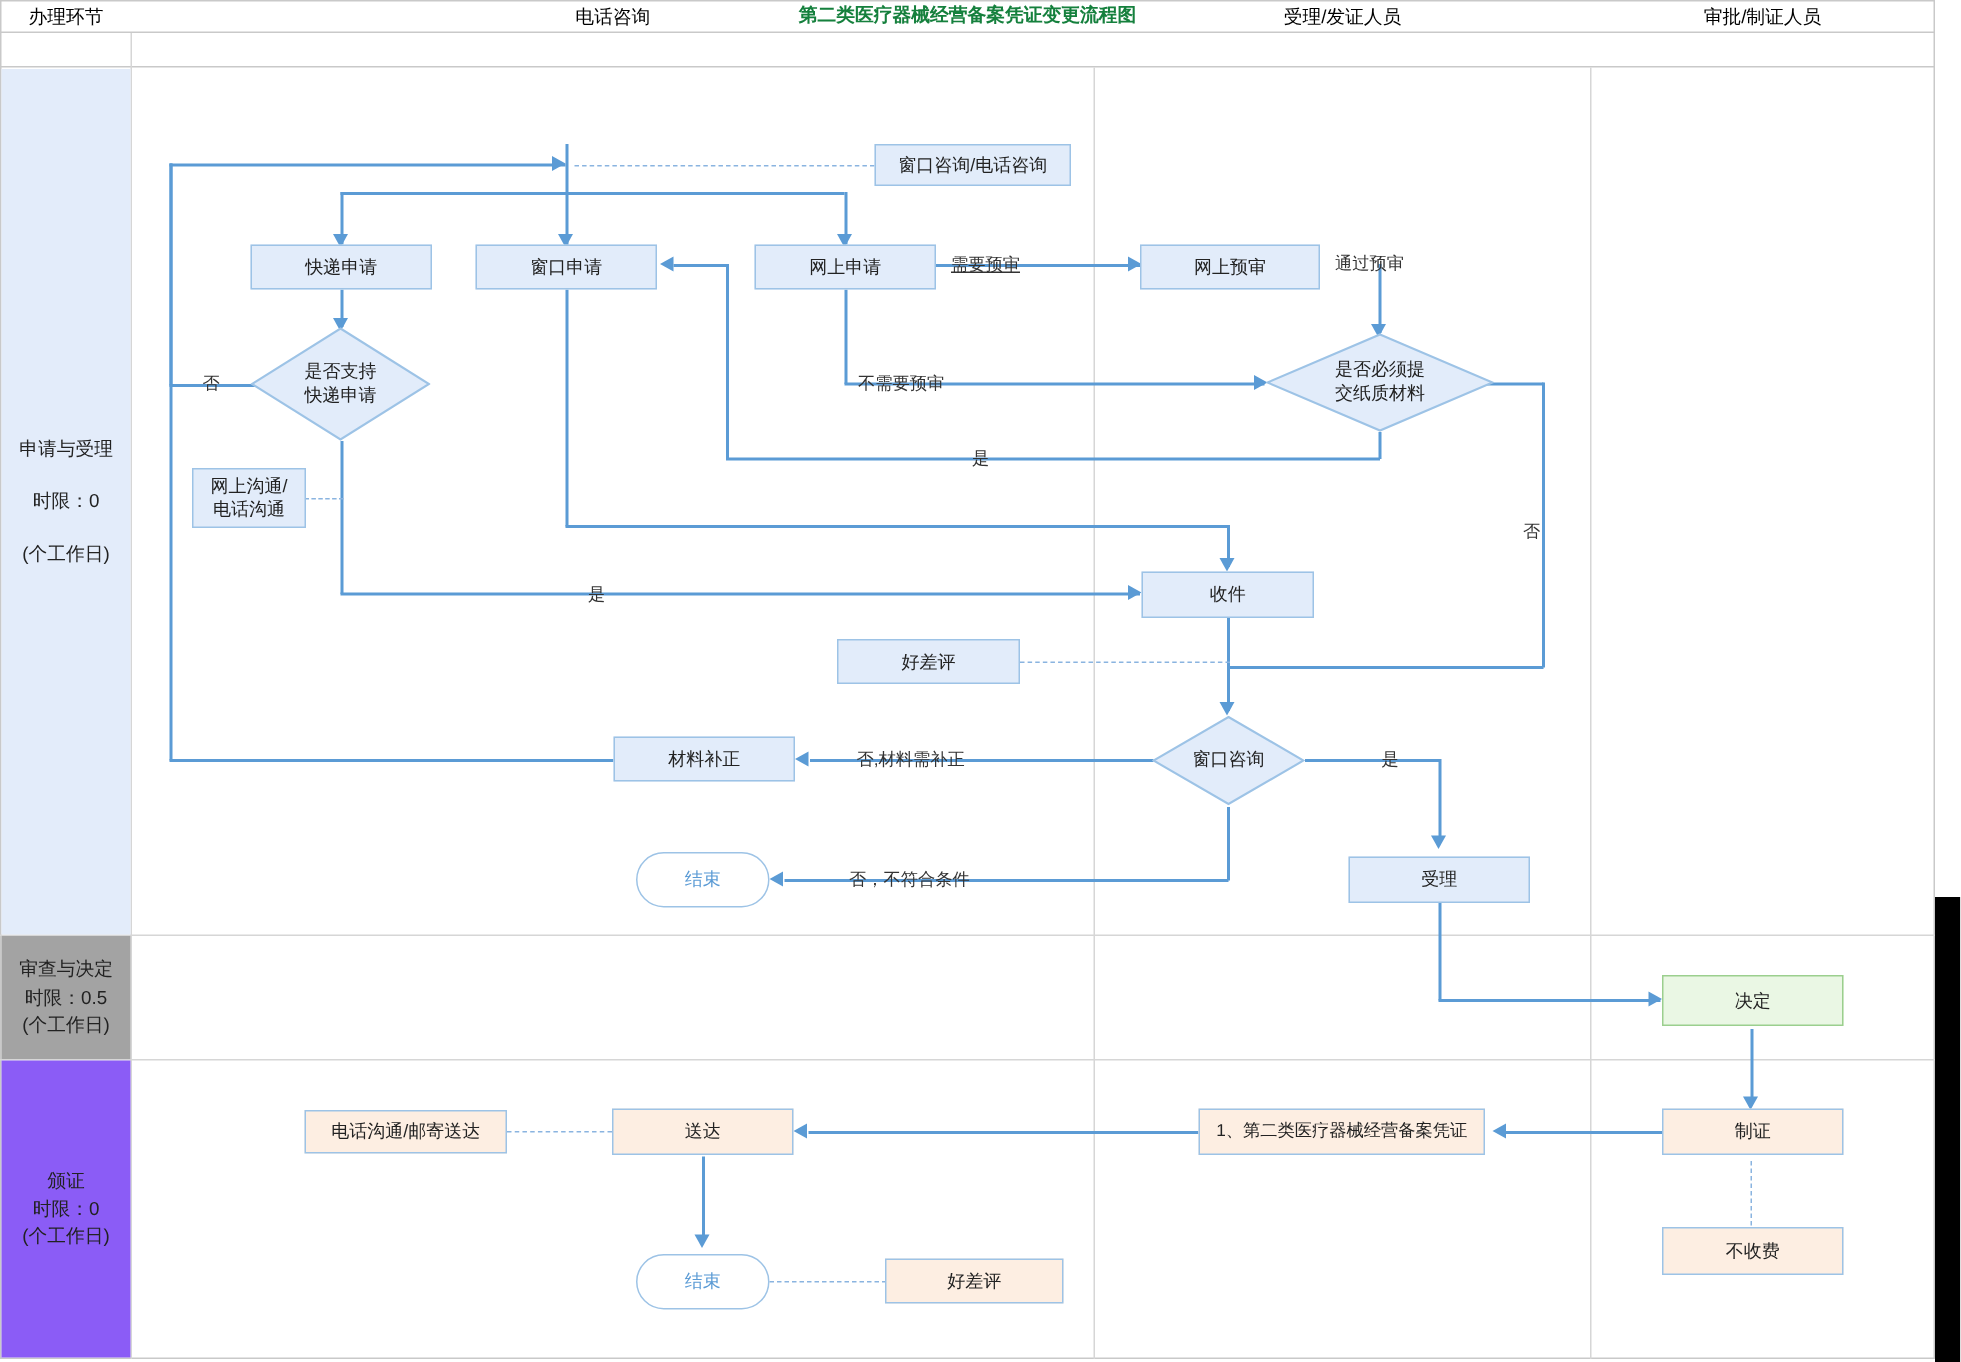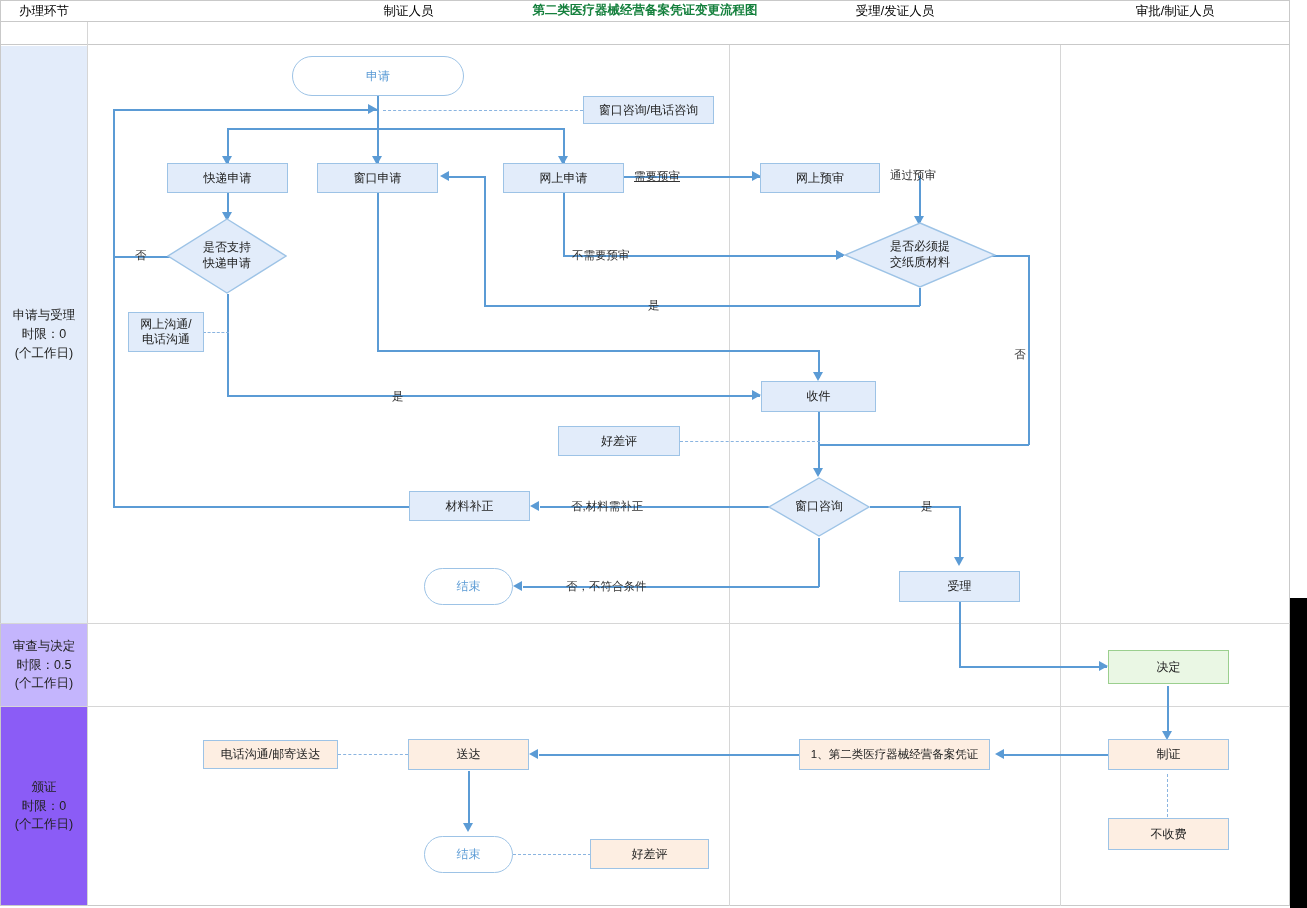--- a/index.html
+++ b/index.html
@@ -14,21 +14,21 @@
   .head-row{position:absolute;left:0;top:22px;width:1290px;height:23px;box-sizing:border-box;
             border-bottom:1px solid #c9c9c9;}
   .head-cell{position:absolute;top:0;height:23px;display:flex;align-items:center;justify-content:center;
              font-size:12.5px;color:#000;box-sizing:border-box;}
   .vline{position:absolute;width:1px;background:#d6d6d6;}
   .hline{position:absolute;height:1px;background:#d6d6d6;}
 
   .stage{position:absolute;left:1px;width:86px;box-sizing:border-box;display:flex;flex-direction:column;
          align-items:center;justify-content:center;text-align:center;font-size:12.5px;color:#222;line-height:1.5;}
   .stage.s1{background:#e3ecfa;}
-  .stage.s2{background:#c4b5fd;}
+  .stage.s2{background:#a3a3a3;}
   .stage.s3{background:#8b5cf6;}
 
   
   .node{position:absolute;box-sizing:border-box;display:flex;align-items:center;justify-content:center;
         text-align:center;font-size:12px;line-height:1.25;color:#222;}
   .rect-blue{background:#e2ecfa;border:1px solid #9dc3e6;}
   .rect-peach{background:#fdeee2;border:1px solid #9dc3e6;}
   .rect-green{background:#eaf7e4;border:1px solid #9bcf8e;}
   .term{background:#ffffff;border:1.6px solid #9dc3e6;border-radius:26px;color:#5b9bd5;}
   .diamond{background:transparent;border:none;}
@@ -54,32 +54,32 @@
 <body>
 
 <div id="page">
 
   <div class="frame"></div>
 
   <div class="title-bar">第二类医疗器械经营备案凭证变更流程图</div>
 
   <div class="head-row"></div>
   <div class="head-cell" style="left:1px;width:86px;">办理环节</div>
-  <div class="head-cell" style="left:88px;width:641px;">制证人员</div>
+  <div class="head-cell" style="left:88px;width:641px;">电话咨询</div>
   <div class="head-cell" style="left:730px;width:330px;">受理/发证人员</div>
   <div class="head-cell" style="left:1061px;width:228px;">审批/制证人员</div>
 
   <div class="vline" style="left:87px;top:22px;height:884px;"></div>
   <div class="vline" style="left:729px;top:45px;height:861px;"></div>
   <div class="vline" style="left:1060px;top:45px;height:861px;"></div>
 
   <div class="hline" style="left:0;top:623px;width:1290px;"></div>
   <div class="hline" style="left:0;top:706px;width:1290px;"></div>
 
-  <div class="stage s1" style="top:46px;height:577px;">
+  <div class="stage s1" style="top:46px;height:577px;gap:16px;">
     <div>申请与受理</div>
     <div>时限：0</div>
     <div>(个工作日)</div>
   </div>
   <div class="stage s2" style="top:624px;height:82px;">
     <div>审查与决定</div>
     <div>时限：0.5</div>
     <div>(个工作日)</div>
   </div>
   <div class="stage s3" style="top:707px;height:198px;">
@@ -183,21 +183,20 @@
   <div class="elabel" style="left:890px;top:168px;">通过预审</div>
   <div class="elabel" style="left:572px;top:248px;">不需要预审</div>
   <div class="elabel" style="left:135px;top:248px;">否</div>
   <div class="elabel" style="left:648px;top:298px;">是</div>
   <div class="elabel vert" style="left:1012px;top:340px;">否</div>
   <div class="elabel" style="left:392px;top:389px;">是</div>
   <div class="elabel" style="left:571px;top:499px;">否,材料需补正</div>
   <div class="elabel" style="left:566px;top:579px;">否，不符合条件</div>
   <div class="elabel" style="left:921px;top:499px;">是</div>
 
-  <div class="node term" style="left:292px;top:56px;width:172px;height:40px;">申请</div>
 
   <div class="node rect-blue" style="left:583px;top:96px;width:131px;height:28px;">窗口咨询/电话咨询</div>
 
   <div class="node rect-blue" style="left:167px;top:163px;width:121px;height:30px;">快递申请</div>
   <div class="node rect-blue" style="left:317px;top:163px;width:121px;height:30px;">窗口申请</div>
   <div class="node rect-blue" style="left:503px;top:163px;width:121px;height:30px;">网上申请</div>
 
   <div class="node diamond" style="left:167px;top:218px;width:120px;height:76px;">
     <svg class="dshape" viewBox="0 0 120 76" preserveAspectRatio="none">
       <polygon points="60,1 119,38 60,75 1,38" fill="#e2ecfa" stroke="#9dc3e6" stroke-width="1.4"></polygon>

